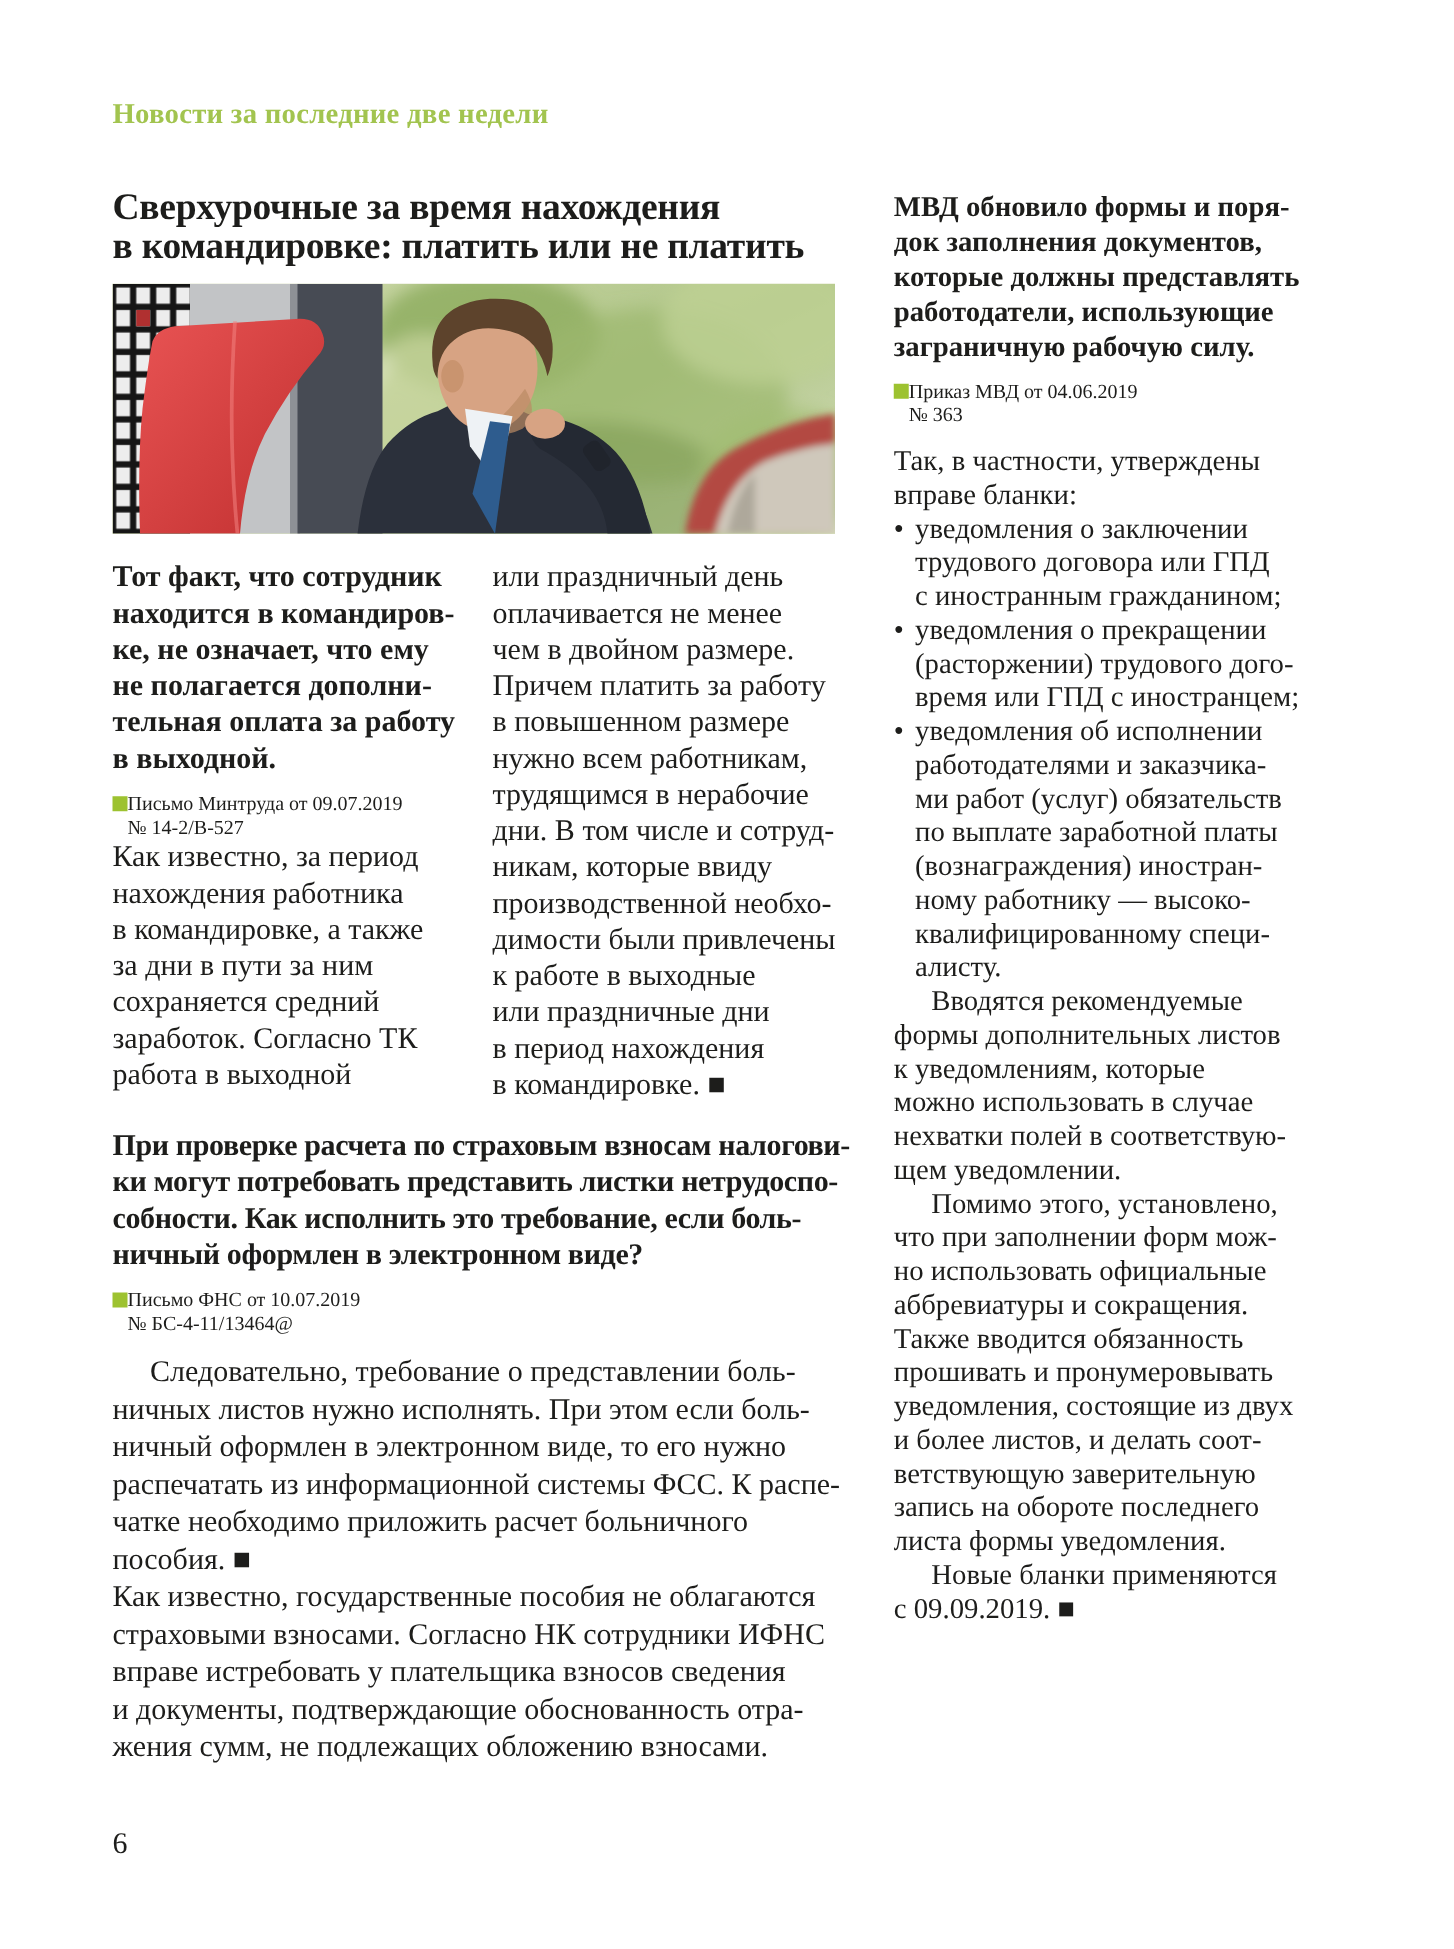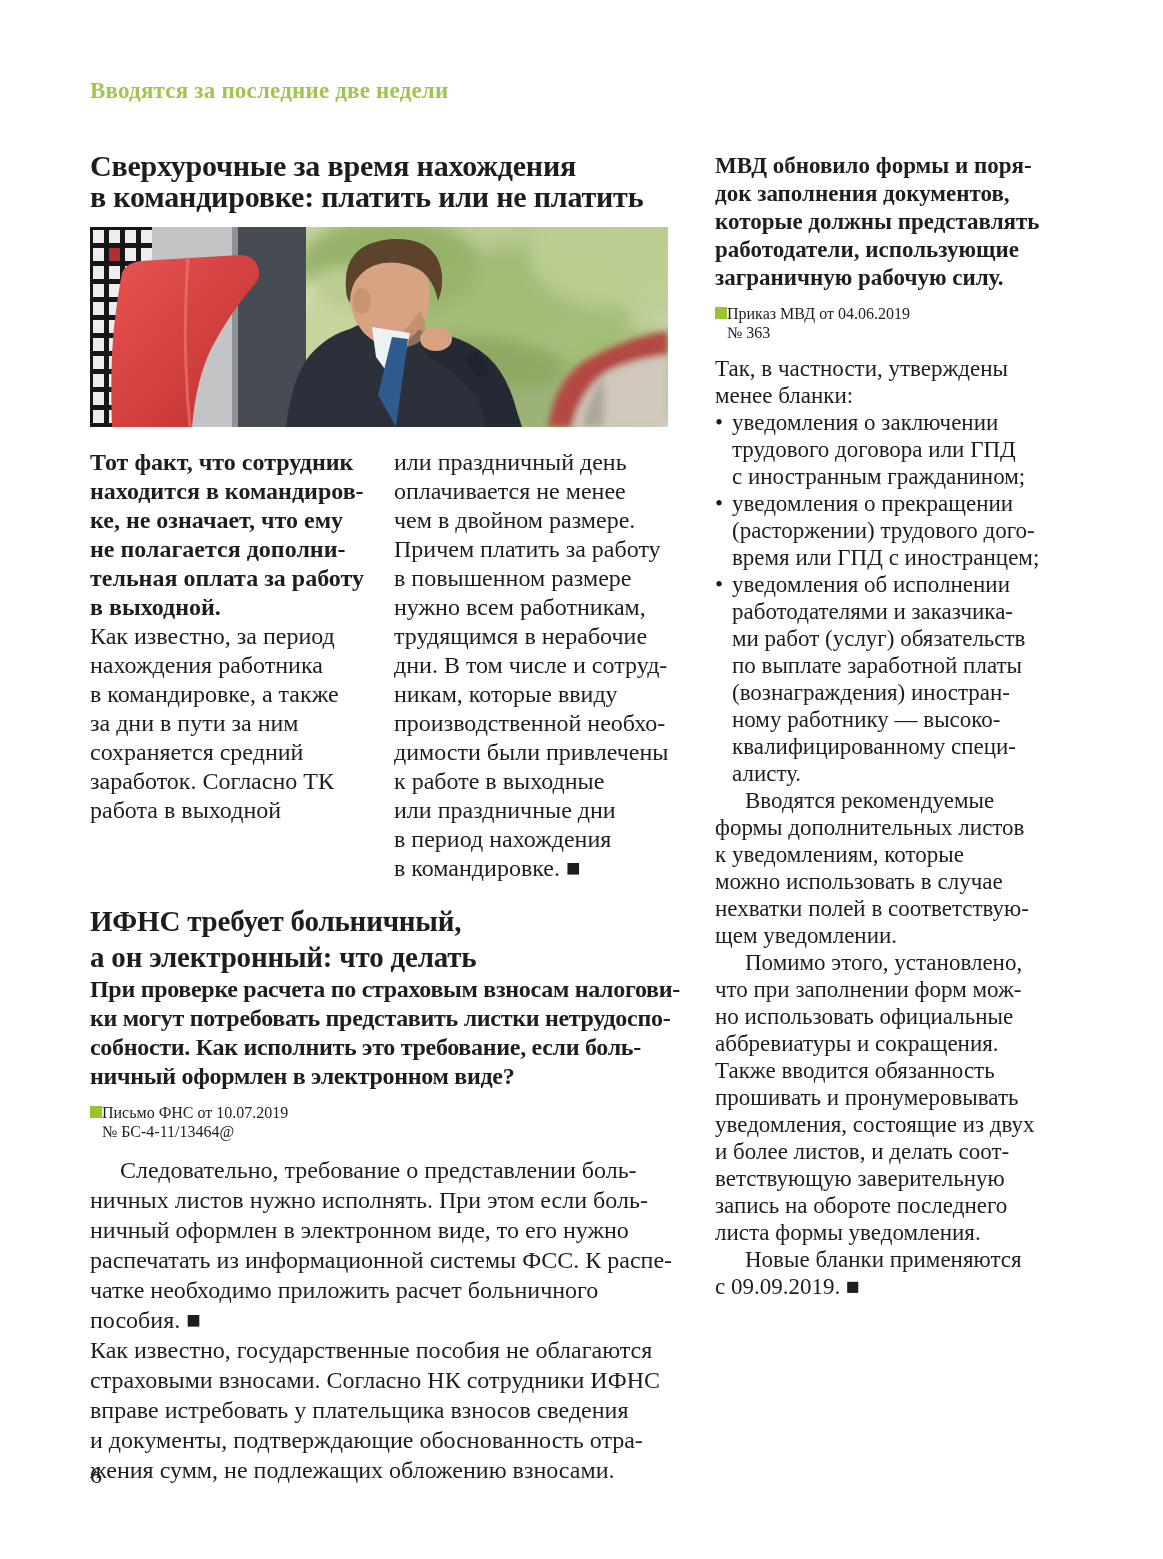--- a/index.html
+++ b/index.html
@@ -40,21 +40,21 @@
   .mvd-body{margin-top:13px;font-size:23px;line-height:27px;}
   .blist{list-style:none;margin:0;padding:0;}
   .blist li{display:flex;}
   .bdot{width:17px;flex:none;}
 
   .page-num{position:absolute;left:90px;top:1462px;font-size:24px;}
 </style>
 </head>
 <body>
 
-<div class="kicker">Вводятся за последние две недели</div>
+<div class="kicker">Новости за последние две недели</div>
 
 <div class="col-left">
 
   <div class="a1-title pre">Сверхурочные за время нахождения
 в командировке: платить или не платить</div>
 
   <div class="photo-wrap">
     <svg width="578" height="200" viewBox="0 0 578 200" aria-hidden="true">
       <defs>
         <linearGradient id="gWin" x1="0" y1="0" x2="1" y2="1">
@@ -128,20 +128,25 @@
   </div>
 
   <div class="twocol">
     <div class="c1">
       <p class="lead pre" style="margin:0">Тот факт, что сотрудник
 находится в командиров-
 ке, не означает, что ему
 не полагается дополни-
 тельная оплата за работу
 в выходной.</p>
+      <div class="source">
+        <span class="sq"></span>
+        <span class="pre">Письмо Минтруда от 09.07.2019
+№ 14-2/В-527</span>
+      </div>
       <p class="body-txt pre" style="margin:0">Как известно, за период
 нахождения работника
 в командировке, а также
 за дни в пути за ним
 сохраняется средний
 заработок. Согласно ТК
 работа в выходной</p>
     </div>
     <div class="c2">
       <p class="body-txt pre" style="margin:0">или праздничный день
@@ -156,22 +161,20 @@
 производственной необхо-
 димости были привлечены
 к работе в выходные
 или праздничные дни
 в период нахождения
 в командировке. ■</p>
     </div>
   </div>
 
   <div class="a2">
-    <div class="a2-title pre">ИФНС требует больничный,
-а он электронный: что делать</div>
     <p class="lead2 pre" style="margin:0">При проверке расчета по страховым взносам налогови-
 ки могут потребовать представить листки нетрудоспо-
 собности. Как исполнить это требование, если боль-
 ничный оформлен в электронном виде?</p>
     <div class="source">
       <span class="sq"></span>
       <span class="pre">Письмо ФНС от 10.07.2019
 № БС-4-11/13464@</span>
     </div>
     <div class="body2">
@@ -197,21 +200,21 @@
 которые должны представлять
 работодатели, использующие
 заграничную рабочую силу.</p>
   <div class="source">
     <span class="sq"></span>
     <span class="pre">Приказ МВД от 04.06.2019
 № 363</span>
   </div>
   <div class="mvd-body">
     <p class="pre">Так, в частности, утверждены
-менее бланки:</p>
+вправе бланки:</p>
     <ul class="blist">
       <li>
         <span class="bdot">•</span>
         <span class="pre">уведомления о заключении
 трудового договора или ГПД
 с иностранным гражданином;</span>
       </li>
       <li>
         <span class="bdot">•</span>
         <span class="pre">уведомления о прекращении

